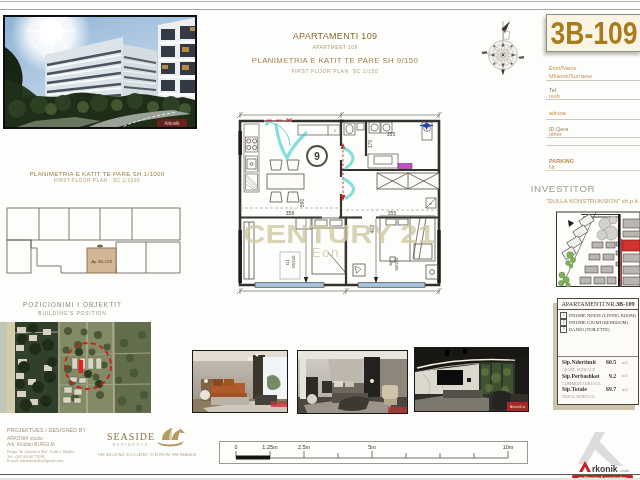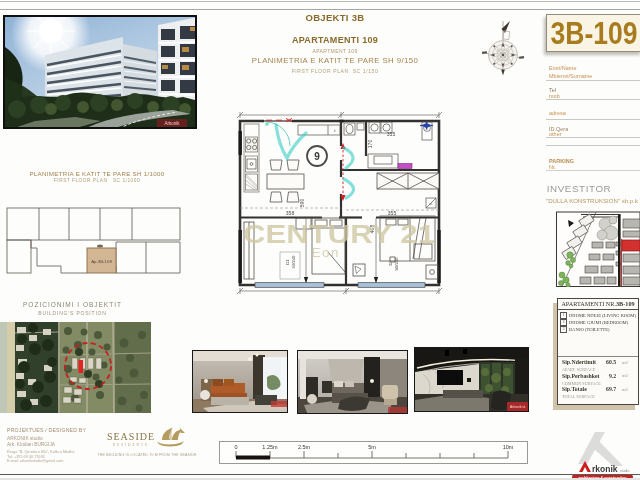--- a/index.html
+++ b/index.html
@@ -111,22 +111,21 @@
 
   <path d="M76,114 C96,102 128,96 168,93 L186,97 C150,101 118,106 104,114 Z" fill="#9aa29a"></path>
   <path d="M110,114 C126,104 150,99 172,95" stroke="#e8ebe8" stroke-width="1" fill="none" stroke-dasharray="3,2"></path>
   <path d="M0,114 L30,104 L70,100 L96,104 L60,114 Z" fill="#79836f" opacity="0.85"></path>
   <rect x="152" y="102" width="30" height="8" fill="#6e2020" opacity="0.9"></rect>
   <text x="167" y="108" font-size="4.5" fill="#e8c8c8" text-anchor="middle">Arkonik</text>
 </svg>
 </div>
 
 <div class="abs ctr" style="left:240px;top:12px;width:190px;color:#8a6a2a;">
-  <div style="font-size:9.5px;font-weight:bold;letter-spacing:0.3px;">OBJEKTI 3B</div>
-  <div style="font-size:9px;font-weight:bold;margin-top:12px;letter-spacing:0.3px;">APARTAMENTI 109</div>
+  <div style="font-size:9px;font-weight:normal;margin-top:19px;letter-spacing:0.3px;">APARTAMENTI 109</div>
   <div style="font-size:5px;color:#ae9b72;margin-top:2.5px;letter-spacing:0.4px;">APARTMENT 109</div>
 </div>
 <div class="abs ctr" style="left:225px;top:56px;width:220px;">
   <div style="font-size:7.8px;color:#a3824e;letter-spacing:0.4px;">PLANIMETRIA E KATIT TE PARE SH 9/150</div>
   <div style="font-size:5px;color:#b2a078;margin-top:2.5px;letter-spacing:0.6px;">FIRST FLOOR PLAN&nbsp;&nbsp;SC 1/150</div>
 </div>
 
 <div class="abs" style="left:477px;top:14px;">
 <svg width="52" height="62">
   <g transform="translate(26,41)">
@@ -187,21 +186,21 @@
   <div class="abs" style="top:118.5px;left:0;width:94px;border-top:1px solid #c9c9c4;"></div>
   <div class="abs" style="top:126px;left:3px;color:#9d8258;">ID.Qera</div>
   <div class="abs" style="top:131px;left:3px;">other</div>
   <div class="abs" style="top:137px;left:0;width:94px;border-top:1px solid #c9c9c4;"></div>
   <div class="abs" style="top:144.5px;left:0;width:94px;border-top:1px solid #c9c9c4;"></div>
   <div class="abs" style="top:158px;left:3px;font-weight:bold;color:#b98d52;">PARKING</div>
   <div class="abs" style="top:164px;left:3px;">Nr.</div>
   <div class="abs" style="top:170px;left:0;width:94px;border-top:1px solid #d2d2cd;"></div>
 </div>
 
-<div class="abs ctr" style="left:534px;top:183px;width:90px;font-size:9.8px;color:#9c9c96;letter-spacing:0.6px;">INVESTITOR</div>
+<div class="abs ctr" style="left:518px;top:183px;width:90px;font-size:9.8px;color:#9c9c96;letter-spacing:0.6px;">INVESTITOR</div>
 <div class="abs ctr" style="left:544px;top:196.5px;width:96px;font-size:6.1px;color:#b5955e;white-space:nowrap;">"DULLA KONSTRUKSION" sh.p.k</div>
 
 <div id="siteplan" class="abs" style="left:556px;top:211px;">
 <svg width="84" height="76">
   <rect x="0.5" y="1" width="83.5" height="74.5" fill="#fefdfb" stroke="#3a3834" stroke-width="1"></rect>
   <line x1="40" y1="1" x2="6" y2="75.5" stroke="#55524c" stroke-width="0.7"></line>
 
   <g stroke="#3a3834" stroke-width="1.1">
     <line x1="25" y1="3.5" x2="64" y2="3.5"></line>
         <line x1="27" y1="6" x2="62" y2="6"></line>

